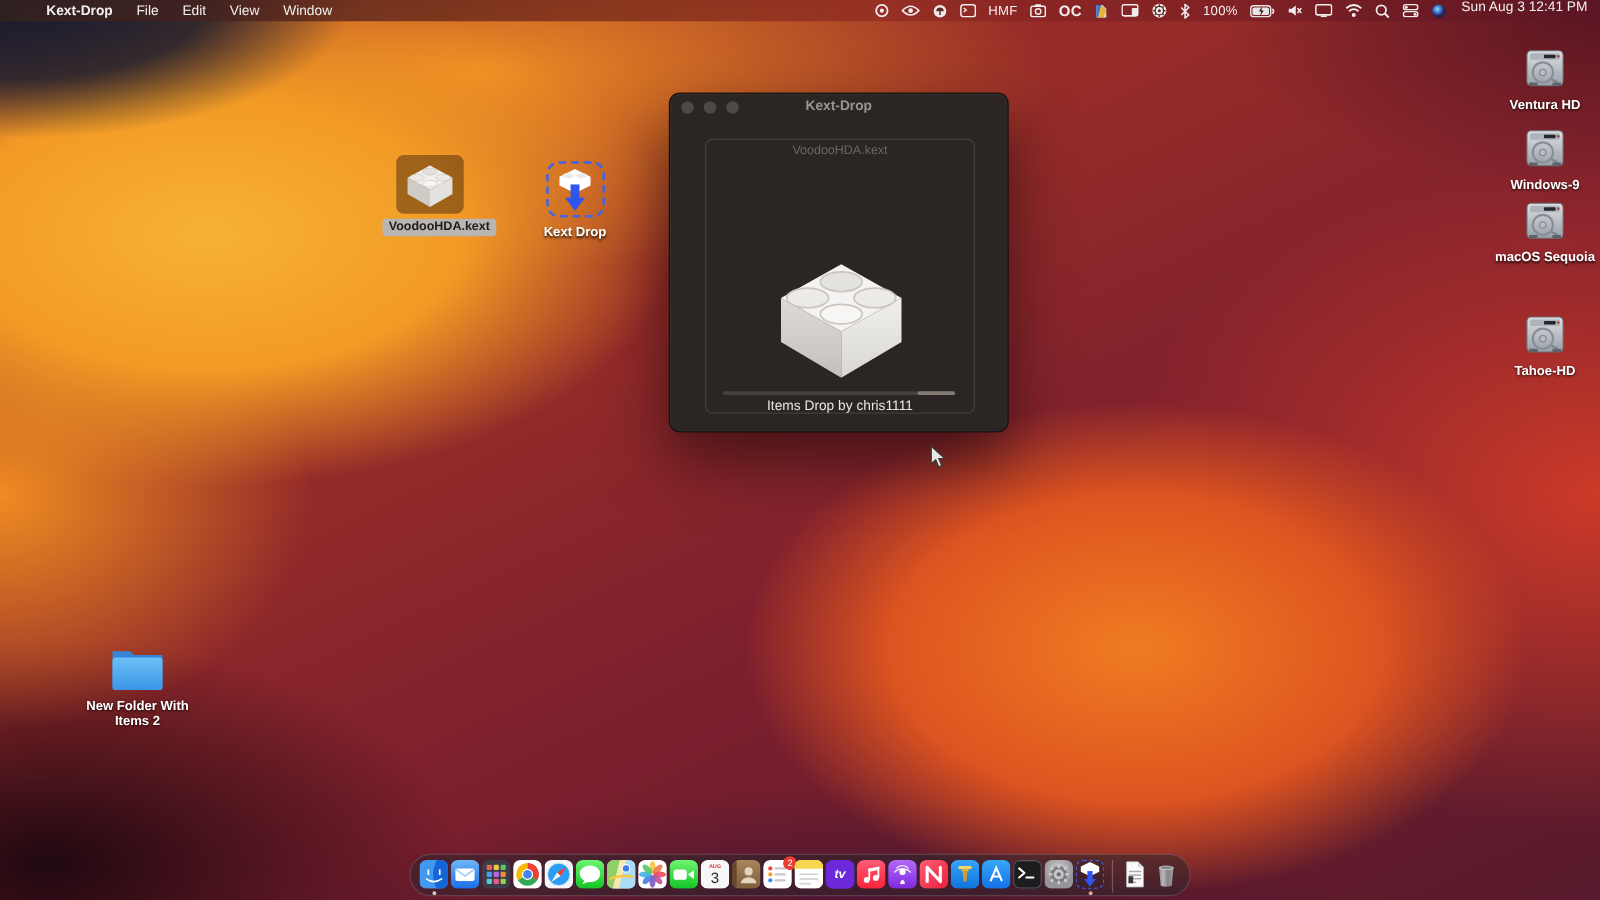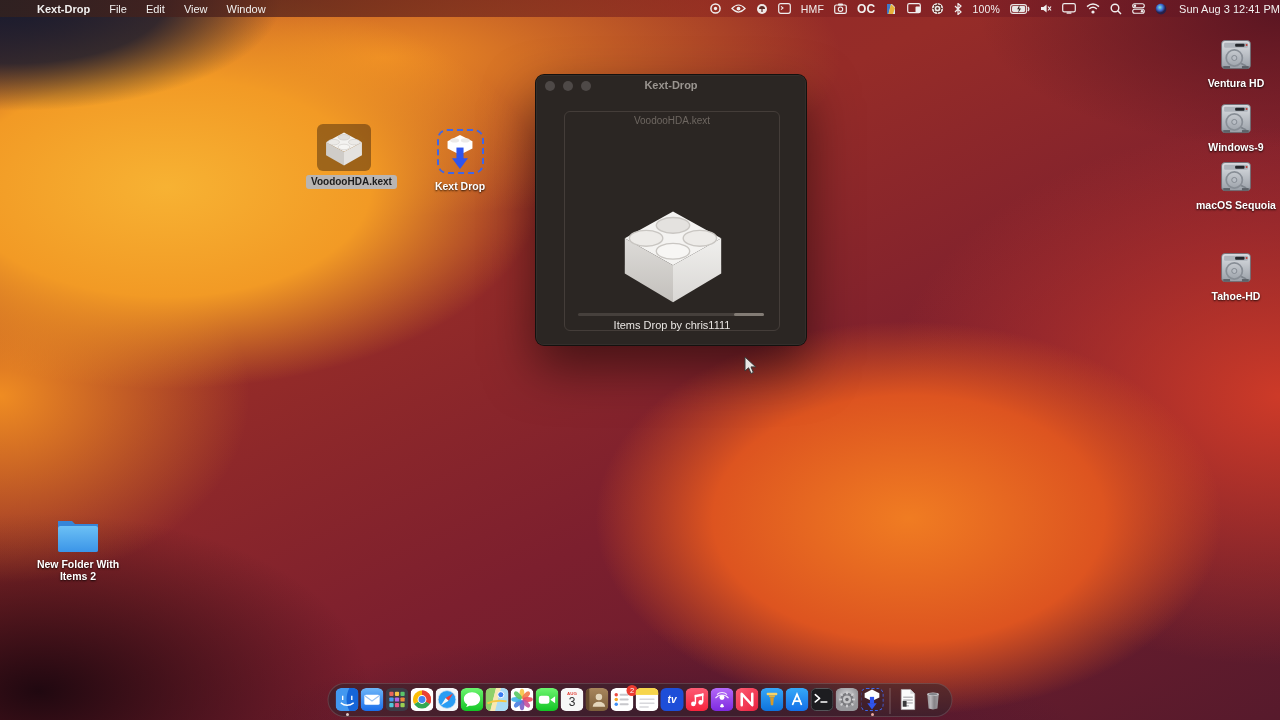--- a/index.html
+++ b/index.html
@@ -24,21 +24,21 @@
   
   .menubar {
     position:absolute; top:0; left:0; width:1280px; height:17px;
     background:linear-gradient(90deg, rgba(52,34,30,.82) 0%, rgba(96,32,26,.72) 30%, rgba(140,38,32,.62) 55%, rgba(120,28,36,.68) 78%, rgba(92,22,36,.78) 100%);
     display:flex; align-items:center; justify-content:space-between;
     color:#f2f0ef; font-size:11px;
   }
   .menubar .left { display:flex; align-items:center; gap:19px; padding-left:18px; }
   .menubar .left .apple { font-size:13px; line-height:17px; }
   .menubar .left .appname { font-weight:bold; }
-  .menubar .right { display:flex; align-items:center; gap:10px; }
+  .menubar .right { display:flex; gap:10px; padding-right:10px; }
   .mb-ic { display:inline-flex; align-items:center; justify-content:center; height:17px; }
   .mb-ic svg { display:block; }
   .mb-txt { font-size:10.5px; letter-spacing:.2px; }
   .clock { font-size:11px; padding-left:2px; white-space:nowrap; }
 
   
   .desk-label {
     color:#fff; font-size:10.5px; font-weight:bold; text-align:center;
     text-shadow:0 1px 2px rgba(0,0,0,.85);
   }
@@ -58,21 +58,21 @@
     border-radius:3px; white-space:nowrap;
   }
   .kd-desk-wrap { width:76px; text-align:center; }
   .kd-dropbox {
     width:47px; height:45px; margin:0 auto; border-radius:10px;
     border:2px dashed #3f66e8;
     display:flex; align-items:center; justify-content:center;
   }
   .kd-desk-wrap .desk-label { margin-top:6px; }
 
-  .folder-wrap { width:84px; text-align:center; }
+  .folder-wrap { width:84px; text-align:center;margin-left:32px; }
   .folder-wrap svg { width:48px; height:40px; }
   .folder-wrap .desk-label { line-height:12px; }
 
   
   .window {
     position:absolute; left:535px; top:74px; width:272px; height:272px;
     background:#2b2623; border-radius:9px;
     border:1px solid rgba(0,0,0,.55);
     box-shadow:0 22px 50px rgba(0,0,0,.5), 0 0 0 .5px rgba(255,255,255,.08) inset;
   }
@@ -581,21 +581,21 @@
       <path d="M0,0 h24 v7 h-24 Z" fill="#f7d54c"></path>
       <rect x="0" y="0" width="24" height="7" fill="#f7d54c"></rect>
       <rect x="4" y="11" width="16" height="1.6" rx="0.8" fill="#d8d8dc"></rect>
       <rect x="4" y="15" width="16" height="1.6" rx="0.8" fill="#d8d8dc"></rect>
       <rect x="4" y="19" width="10" height="1.6" rx="0.8" fill="#d8d8dc"></rect>
     </svg>
       </div>
   </div>
 
   <div class="tilewrap">
-    <div class="tile" style="background:#1d4ed8; display:flex; align-items:center; justify-content:center;">
+    <div class="tile" style="background:#6d28d9; display:flex; align-items:center; justify-content:center;">
       <span style="color:#fff; font-size:10px; font-weight:bold; font-style:italic;">tv</span>
     </div>
   </div>
 
   <div class="tilewrap">
     <div class="tile">
         <svg viewBox="0 0 24 24">
       <defs>
             <linearGradient id="mus" x1="0" y1="0" x2="0" y2="1">
               <stop offset="0%" stop-color="#fc5c74"></stop>

